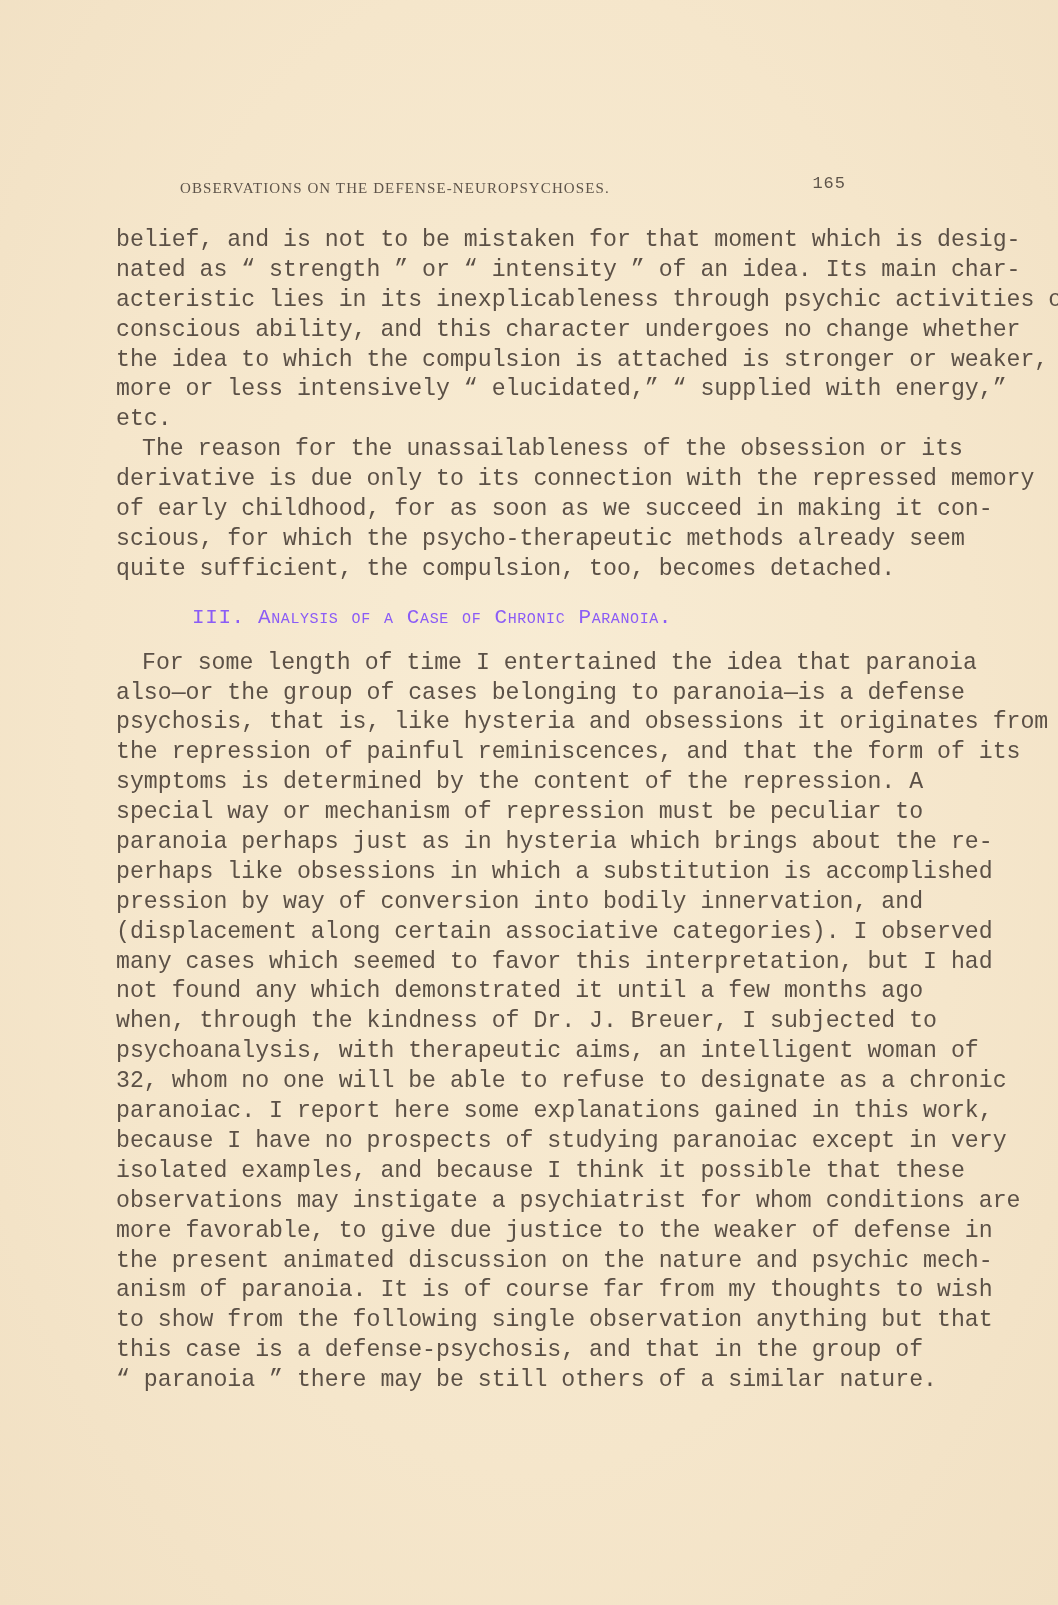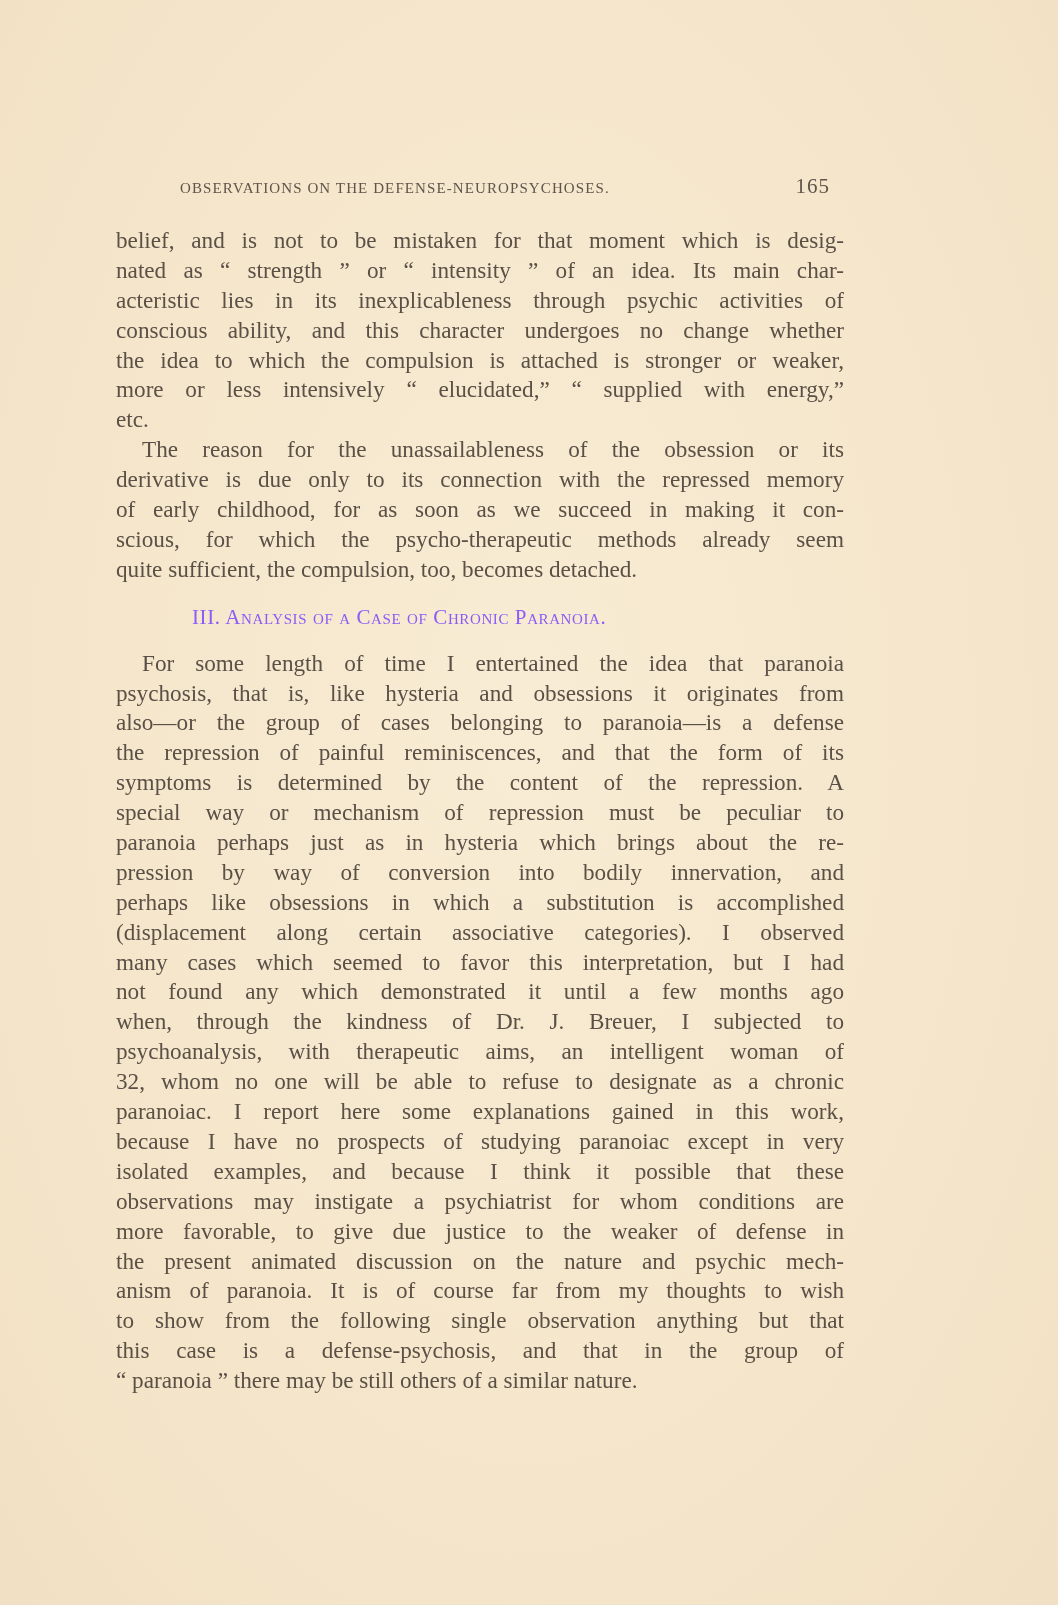--- a/index.html
+++ b/index.html
@@ -34,33 +34,35 @@
     .running-head .title {
       position: absolute;
       left: 2px;
       top: 4px;
       text-transform: uppercase;
       font-size: 15px;
       letter-spacing: 1.1px;
     }
     .running-head .folio {
       position: absolute;
-      right: 16px;
+      right: 0px;
       top: -2px;
-      font-size: 21px;
+      font-size: 17px;
       letter-spacing: 1px;
+      font-family: Liberation Mono, monospace;
     }
     .text-block {
       position: absolute;
       left: 116px;
       top: 226px;
       width: 728px;
       font-size: 23.2px;
       line-height: 29.9px;
       color: #5b5046;
+      font-family: Liberation Mono, monospace;
     }
     .line {
       display: block;
       white-space: nowrap;
       text-align: justify;
       text-align-last: justify;
       height: 29.9px;
     }
     .line.last {
       text-align-last: left;
@@ -108,28 +110,28 @@
       <span class="line">derivative is due only to its connection with the repressed memory</span>
       <span class="line">of early childhood, for as soon as we succeed in making it con-</span>
       <span class="line">scious, for which the psycho-therapeutic methods already seem</span>
       <span class="line last">quite sufficient, the compulsion, too, becomes detached.</span>
     </div>
 
     <div class="heading">III. Analysis of a Case of Chronic Paranoia.</div>
 
     <div>
       <span class="line indent">For some length of time I entertained the idea that paranoia</span>
+      <span class="line">also—or the group of cases belonging to paranoia—is a defense</span>
       <span class="line">psychosis, that is, like hysteria and obsessions it originates from</span>
-      <span class="line">also—or the group of cases belonging to paranoia—is a defense</span>
       <span class="line">the repression of painful reminiscences, and that the form of its</span>
       <span class="line">symptoms is determined by the content of the repression.  A</span>
       <span class="line">special way or mechanism of repression must be peculiar to</span>
       <span class="line">paranoia perhaps just as in hysteria which brings about the re-</span>
+      <span class="line">perhaps like obsessions in which a substitution is accomplished</span>
       <span class="line">pression by way of conversion into bodily innervation, and</span>
-      <span class="line">perhaps like obsessions in which a substitution is accomplished</span>
       <span class="line">(displacement along certain associative categories).  I observed</span>
       <span class="line">many cases which seemed to favor this interpretation, but I had</span>
       <span class="line">not found any which demonstrated it until a few months ago</span>
       <span class="line">when, through the kindness of Dr. J. Breuer, I subjected to</span>
       <span class="line">psychoanalysis, with therapeutic aims, an intelligent woman of</span>
       <span class="line">32, whom no one will be able to refuse to designate as a chronic</span>
       <span class="line">paranoiac.  I report here some explanations gained in this work,</span>
       <span class="line">because I have no prospects of studying paranoiac except in very</span>
       <span class="line">isolated examples, and because I think it possible that these</span>
       <span class="line">observations may instigate a psychiatrist for whom conditions are</span>

